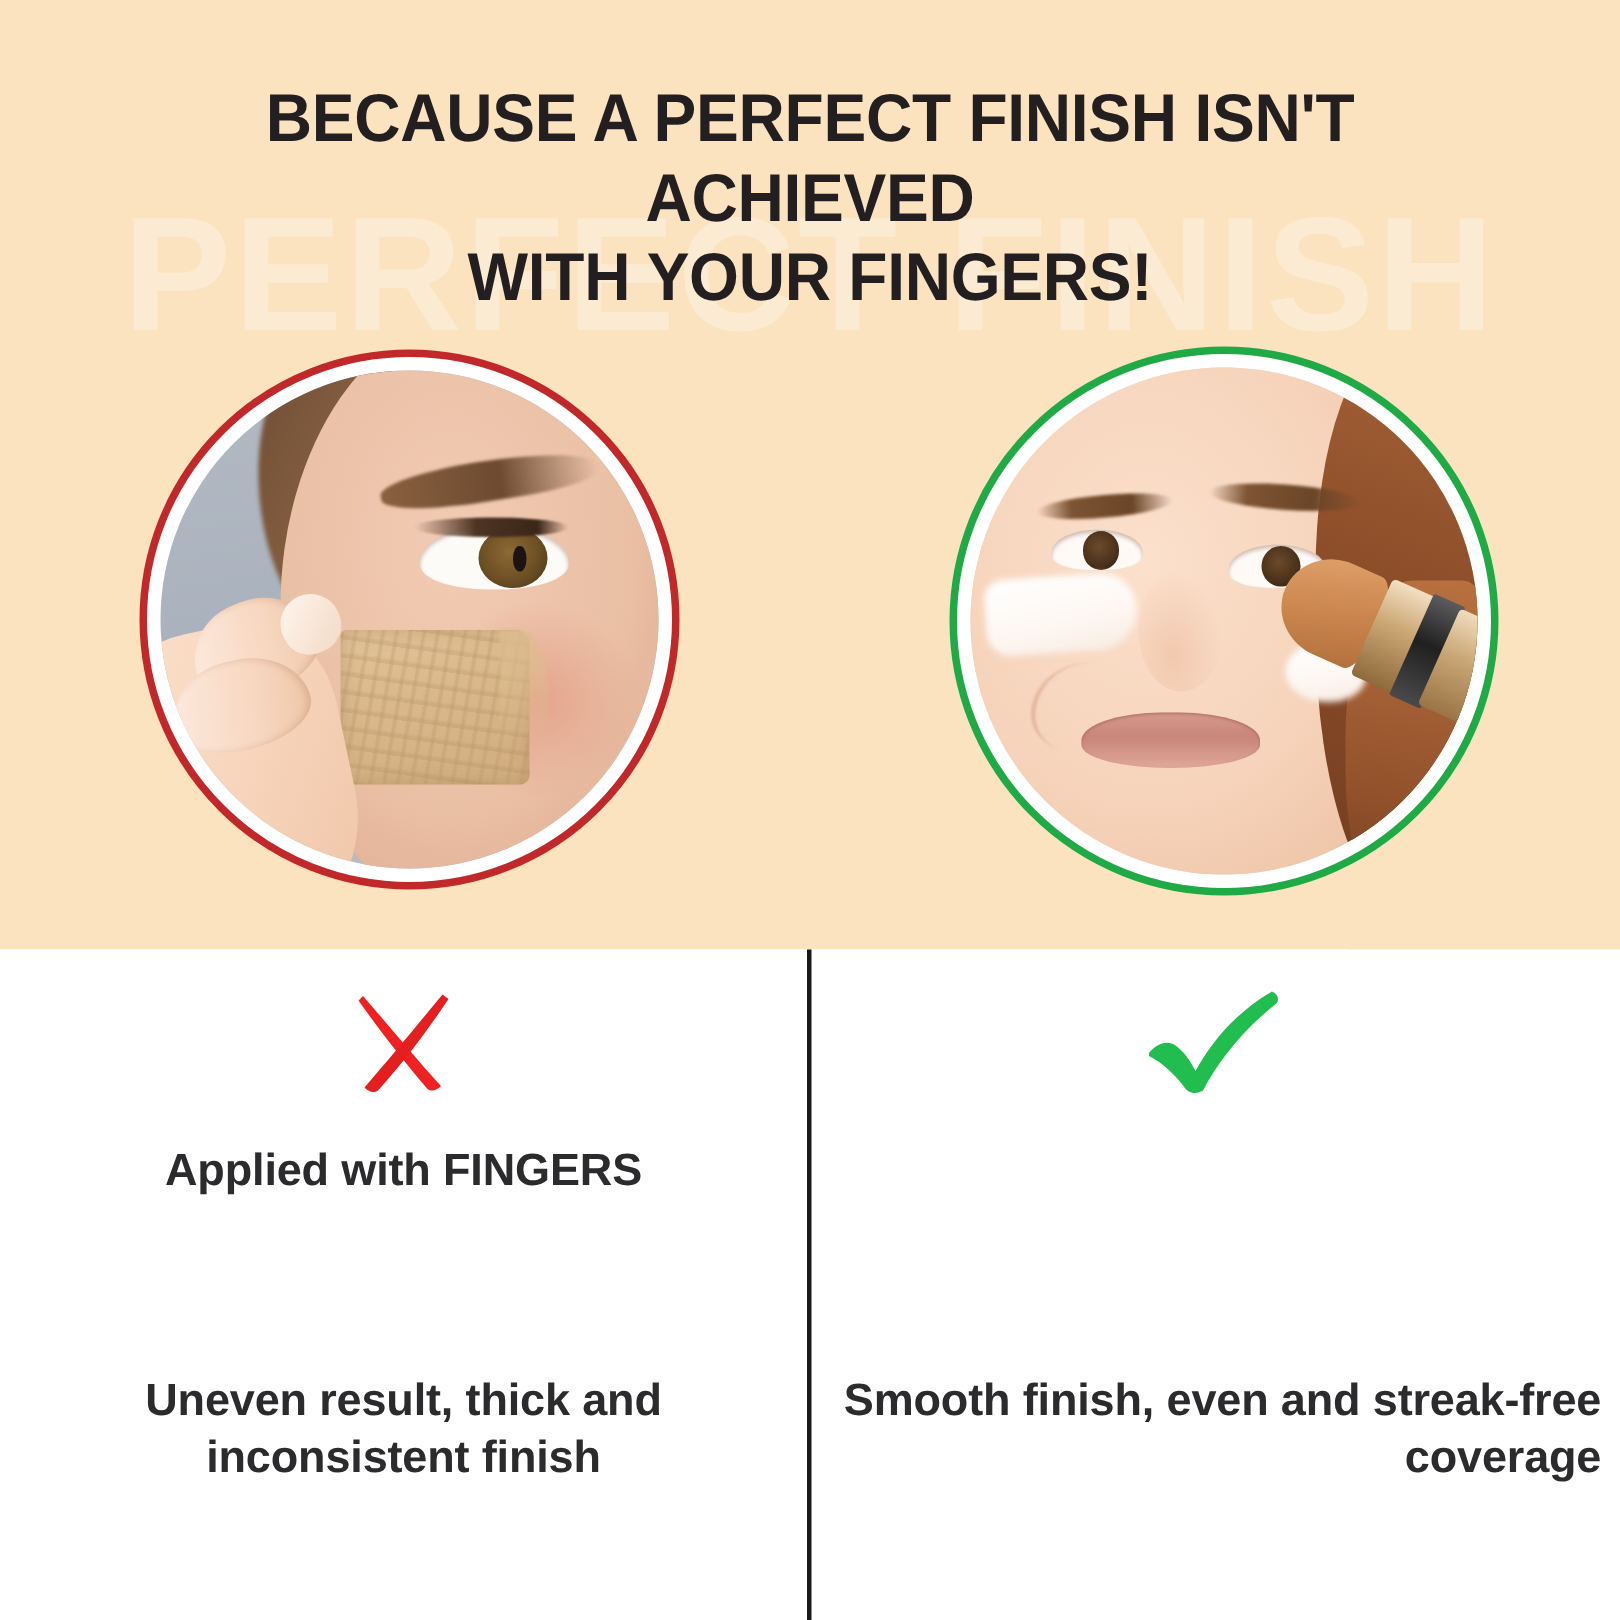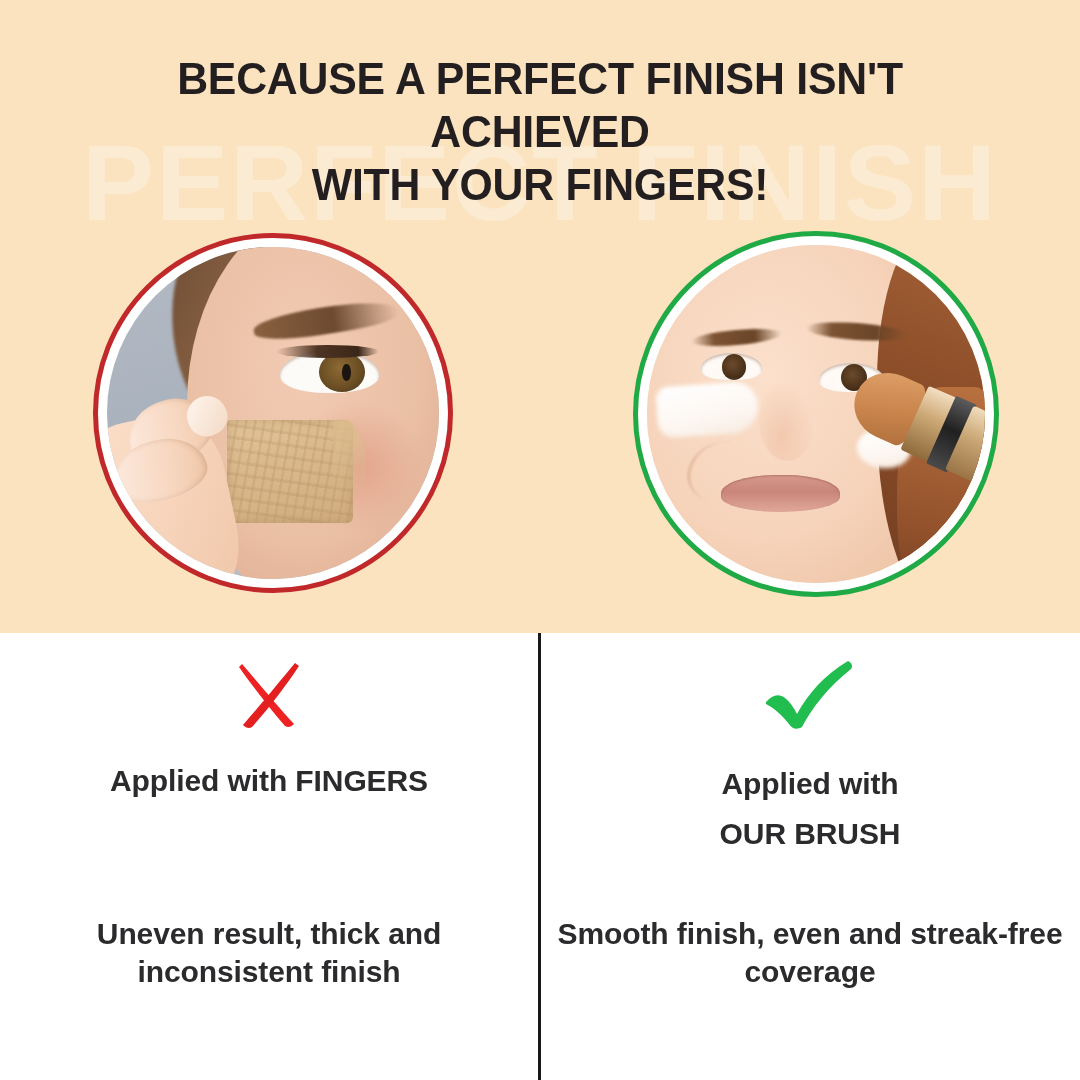--- a/index.html
+++ b/index.html
@@ -318,21 +318,21 @@
     transform:translateX(-50%);
     width:500px;
     color:#2b2b2d;
     font-size:30px;
     font-weight:bold;
     line-height:1.48;
     letter-spacing:-0.1px;
   }
   .caption.lead   { top:126px; }
   .caption.detail { top:282px; font-size:30px; line-height:1.26; }
-  .caption.detail.wide { width:515px; }
+  .caption.detail.wide { width:515px;text-align:right; }
 </style>
 </head>
 <body>
 
 <div class="canvas">
 
   <section class="hero">
 
     <div class="watermark">PERFECT FINISH</div>
 
@@ -402,18 +402,16 @@
       <div class="caption lead">Applied with FINGERS</div>
       <div class="caption detail">Uneven result, thick and inconsistent finish</div>
     </div>
 
     <div class="col right">
       <div class="mark">
         <svg width="96" height="72" viewBox="0 0 96 72" aria-hidden="true">
           <path d="M4 44 C10 37, 17 35, 23 40 C28 44, 32 50, 35 56 C46 36, 62 17, 86 3 C90 5, 91 8, 89 11 C66 29, 50 50, 40 69 C35 72, 30 71, 27 66 C20 57, 12 50, 4 46 Z" fill="#21bd4f"></path>
         </svg>
       </div>
-      <div class="caption lead" style="white-space:pre-line; line-height:1.68;">Applied with
-OUR BRUSH</div>
       <div class="caption detail wide">Smooth finish, even and streak-free coverage</div>
     </div>
   </section>
 </div>
 
 </body></html>

